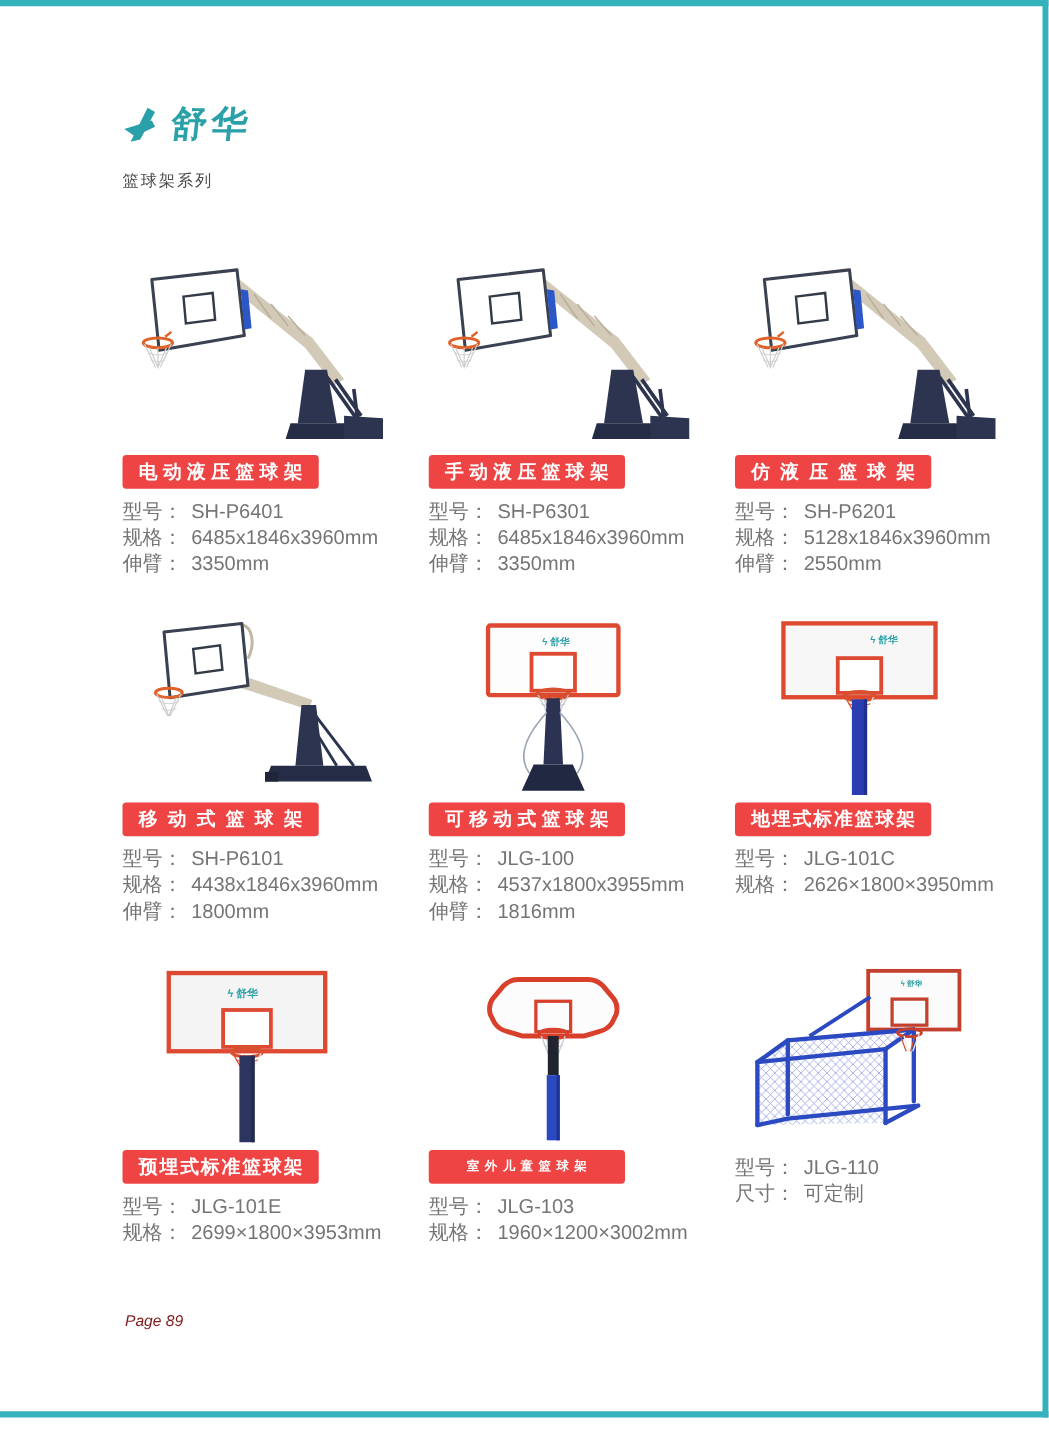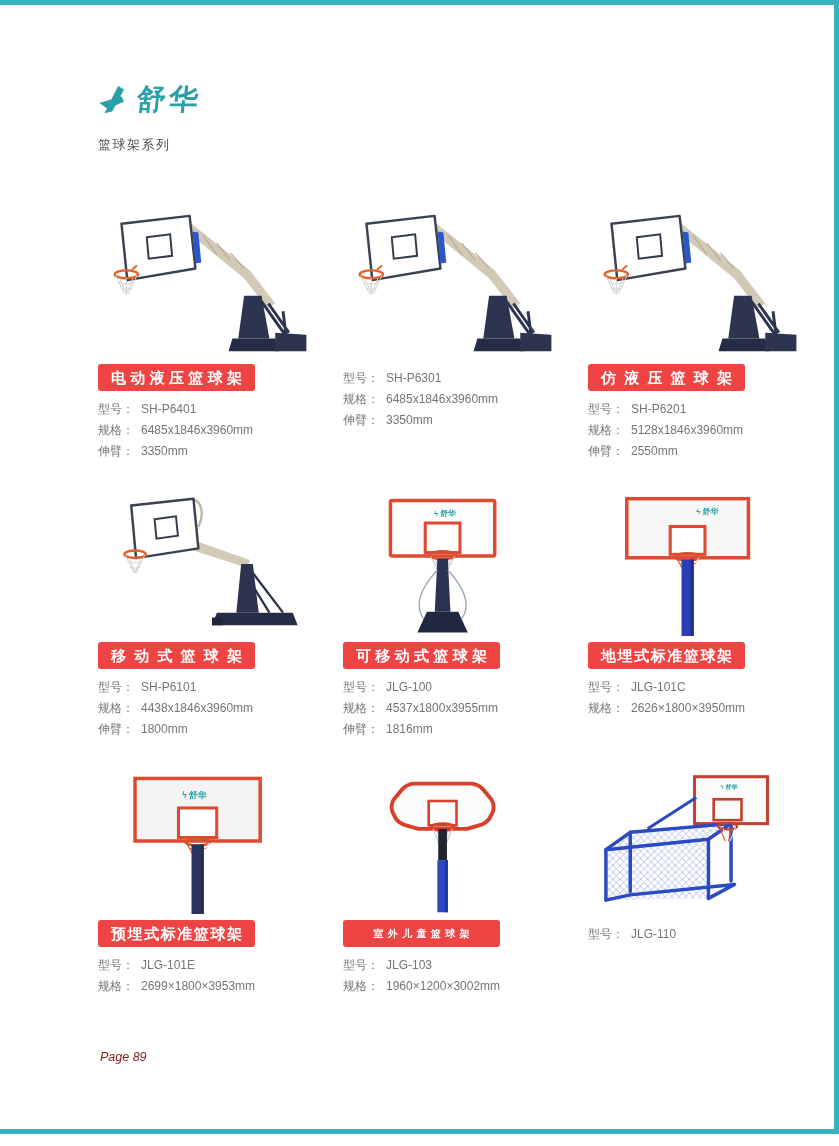--- a/index.html
+++ b/index.html
@@ -15,21 +15,21 @@
   .logo-text{font-size:29px;font-weight:bold;color:#2aa0a8;letter-spacing:3px;transform:skewX(-6deg);}
 
   .page-title{position:absolute;left:98px;top:136px;font-size:13px;color:#4c4c4c;letter-spacing:1.5px;}
 
   .grid{position:absolute;left:98px;top:210px;display:grid;grid-template-columns:repeat(3,245px);grid-auto-rows:278px;}
   .card{position:relative;}
   .img-box{height:150px;display:flex;align-items:center;padding-left:4px;box-sizing:border-box;}
   .banner{margin-top:4px;width:157px;height:27px;line-height:27px;background:#ef4444;color:#ffffff;
           font-weight:bold;font-size:15px;text-align:center;border-radius:3px;white-space:nowrap;overflow:hidden;}
   .specs{margin-top:8px;}
-  .spec-row{display:flex;gap:7px;font-size:12px;color:#757575;line-height:21px;}
+  .spec-row{display:flex;gap:7px;font-size:16px;color:#757575;line-height:21px;}
 
   .footer{position:absolute;left:100px;top:1050px;font-size:12.5px;color:#7f1d1d;font-style:italic;}
 </style>
 </head>
 <body>
 
 <div class="page">
   <div class="edge-top"></div>
   <div class="edge-right"></div>
   <div class="edge-bottom"></div>
@@ -94,20 +94,21 @@
   <polygon points="178,124 210,126 210,143 178,143" fill="#2d3450"></polygon>
   <polygon points="20,12 90,4 96,58 26,70" fill="#ffffff" stroke="#3a4150" stroke-width="2.5" stroke-linejoin="round"></polygon>
   <polygon points="93,20 99,21 102,52 96,53" fill="#2b57c8"></polygon>
   <polygon points="46,26 70,23 72,45 48,48" fill="none" stroke="#333b49" stroke-width="2"></polygon>
   <path d="M31 59 L36 55" stroke="#e0612a" stroke-width="2"></path>
   <ellipse cx="25" cy="64" rx="12" ry="4" fill="none" stroke="#e0612a" stroke-width="2.5"></ellipse>
   <path d="M14 65 L23 84 M36 65 L27 84 M18 68 L25 84 M32 68 L25 84 M25 68 L25 85" stroke="#cfcfcf" stroke-width="1" fill="none"></path>
   <path d="M17 72 Q25 76 33 72 M19 78 Q25 81 31 78" stroke="#cfcfcf" stroke-width="0.8" fill="none"></path>
 </svg>
         </div>
+        <div class="banner" style="font-size: 15px; letter-spacing: 4.33333px; text-indent: 4.33333px;">手动液压篮球架</div>
         <div class="specs">
           <div class="spec-row">
             <span>型号：</span>
             <span>SH-P6301</span>
           </div>
           <div class="spec-row">
             <span>规格：</span>
             <span>6485x1846x3960mm</span>
           </div>
           <div class="spec-row">
@@ -312,18 +313,22 @@
   <ellipse cx="156" cy="67" rx="11" ry="3.6" fill="none" stroke="#c4402e" stroke-width="2.5"></ellipse>
   <path d="M147 68 L153 84 M161 70 L157 84" stroke="#d8512f" stroke-width="1.2" fill="none"></path>
   <path d="M165 68 L159 84 M151 70 L155 84" stroke="#eeeeee" stroke-width="1.2" fill="none"></path>
 </svg>
         </div>
         <div class="specs">
           <div class="spec-row">
             <span>型号：</span>
             <span>JLG-110</span>
           </div>
+          <div class="spec-row">
+            <span>尺寸：</span>
+            <span>可定制</span>
+          </div>
         </div>
       </div>
     </div>
 
   <div class="footer">Page 89</div>
 </div>
 
 </body></html>

